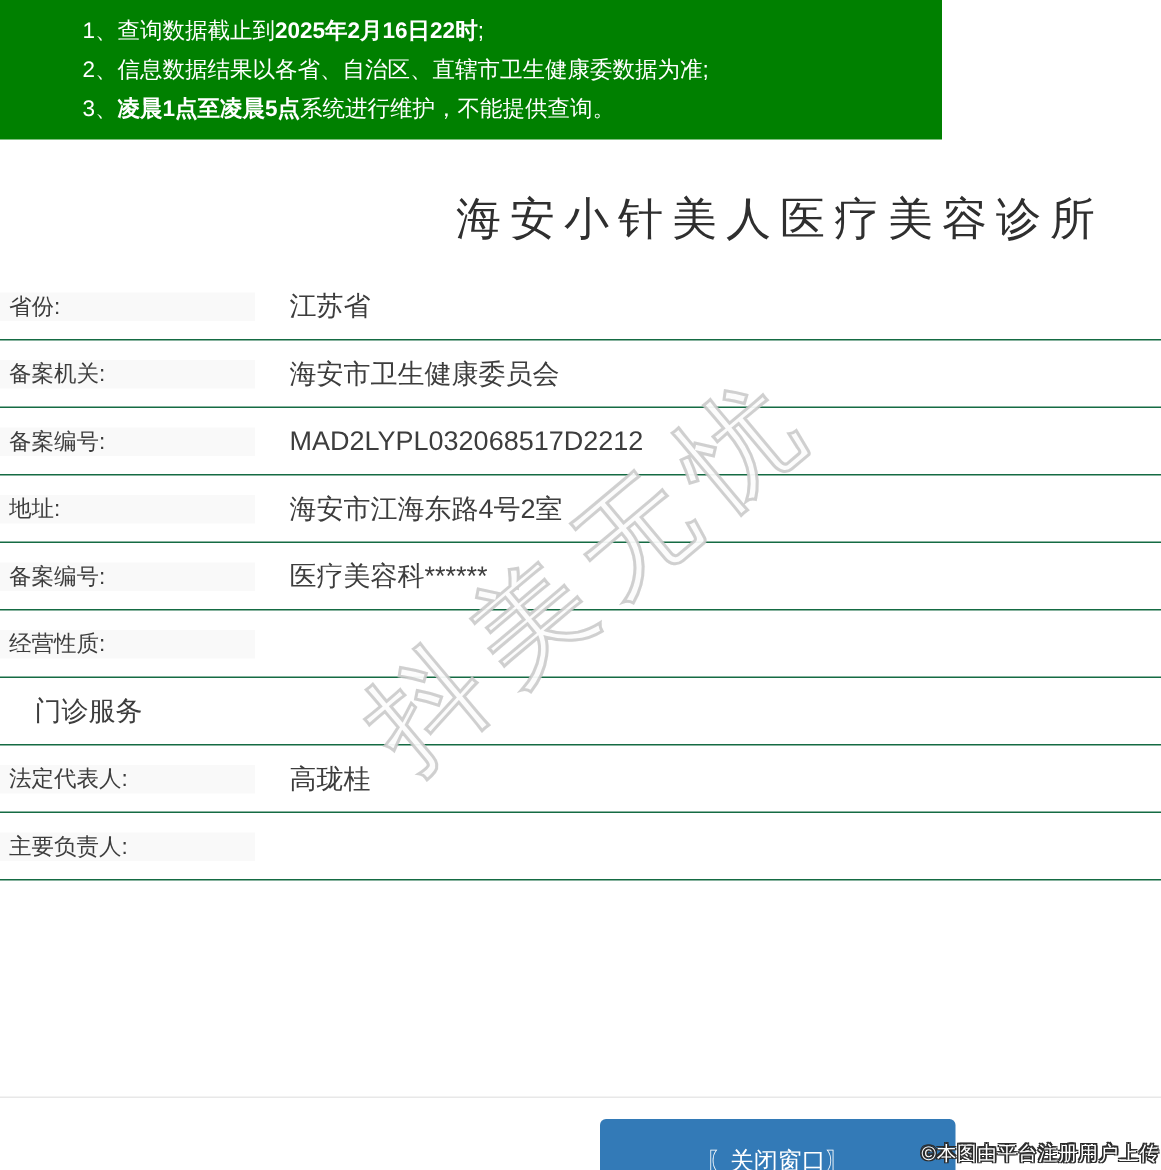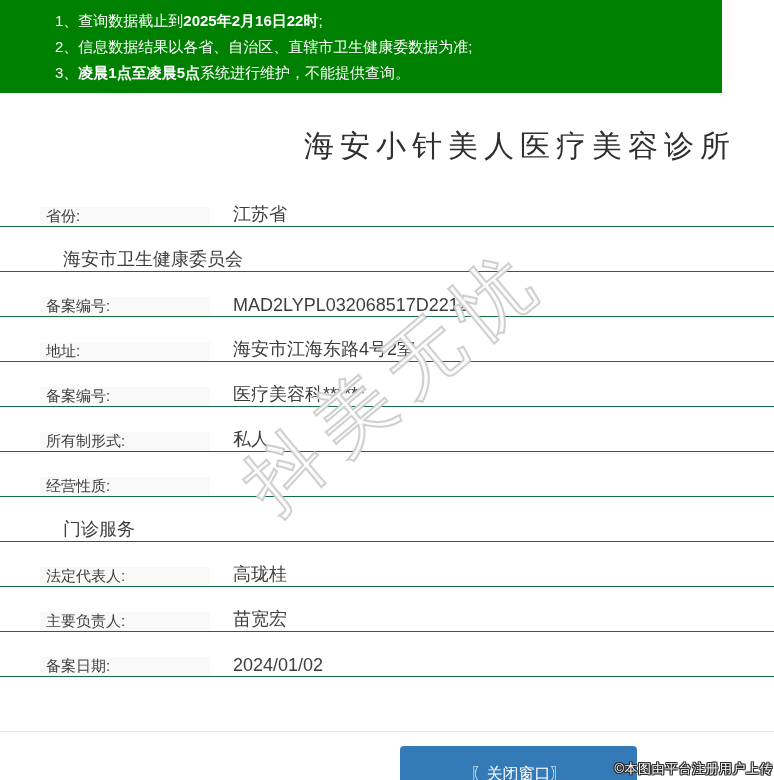--- a/index.html
+++ b/index.html
@@ -7,21 +7,21 @@
     width: 774px; height: 780px;
     background: #ffffff;
     overflow: hidden;
     position: relative;
     font-family: "Liberation Sans", "DejaVu Sans", sans-serif;
   }
 
   
   .notice-bar {
     position: absolute; top: 0; left: 0;
-    width: 722px; height: 93px;
+    width: 628px; height: 93px;
     background: #008000;
     color: #ffffff;
     padding: 8px 10px 12px 55px;
   }
   .notice-line {
     font-size: 15px;
     line-height: 26px;
     white-space: nowrap;
   }
   .notice-line b { font-weight: bold; }
@@ -42,22 +42,21 @@
   
   .info-table {
     position: absolute;
     top: 182px; left: 0;
     width: 774px;
   }
   .info-row {
     display: flex;
     height: 45px;
     border-bottom: 1px solid #156b43;
-    align-items: flex-end;
-    padding-left: 40px;
+    align-items: center;
   }
   .cell-label {
     width: 170px;
     background: #f9f9f9;
     display: flex; align-items: center;
     padding-left: 6px;
     font-size: 15px;
     color: #3d3d3d;
   }
   .cell-value {
@@ -132,55 +131,47 @@
 </div>
 
 <div class="page-title">海安小针美人医疗美容诊所</div>
 
 <div class="info-table">
   <div class="info-row">
     <div class="cell-label">省份:</div>
     <div class="cell-value">江苏省</div>
   </div>
   <div class="info-row">
+    <div class="cell-label">备案机关:</div>
     <div class="cell-value">海安市卫生健康委员会</div>
   </div>
   <div class="info-row">
     <div class="cell-label">备案编号:</div>
     <div class="cell-value">MAD2LYPL032068517D2212</div>
   </div>
   <div class="info-row">
     <div class="cell-label">地址:</div>
     <div class="cell-value">海安市江海东路4号2室</div>
   </div>
   <div class="info-row">
     <div class="cell-label">备案编号:</div>
     <div class="cell-value">医疗美容科******</div>
   </div>
   <div class="info-row">
-    <div class="cell-label">所有制形式:</div>
-    <div class="cell-value">私人</div>
-  </div>
-  <div class="info-row">
     <div class="cell-label">经营性质:</div>
   </div>
   <div class="info-row">
     <div class="cell-value">门诊服务</div>
   </div>
   <div class="info-row">
     <div class="cell-label">法定代表人:</div>
     <div class="cell-value">高珑桂</div>
   </div>
   <div class="info-row">
     <div class="cell-label">主要负责人:</div>
-    <div class="cell-value">苗宽宏</div>
-  </div>
-  <div class="info-row">
-    <div class="cell-label">备案日期:</div>
-    <div class="cell-value">2024/01/02</div>
   </div>
 </div>
 
 <div class="watermark-center">抖美无忧</div>
 
 <div class="footer-divider"></div>
 <button class="close-button">〖关闭窗口〗</button>
 <div class="stamp">©本图由平台注册用户上传</div>
 
 </body></html>

